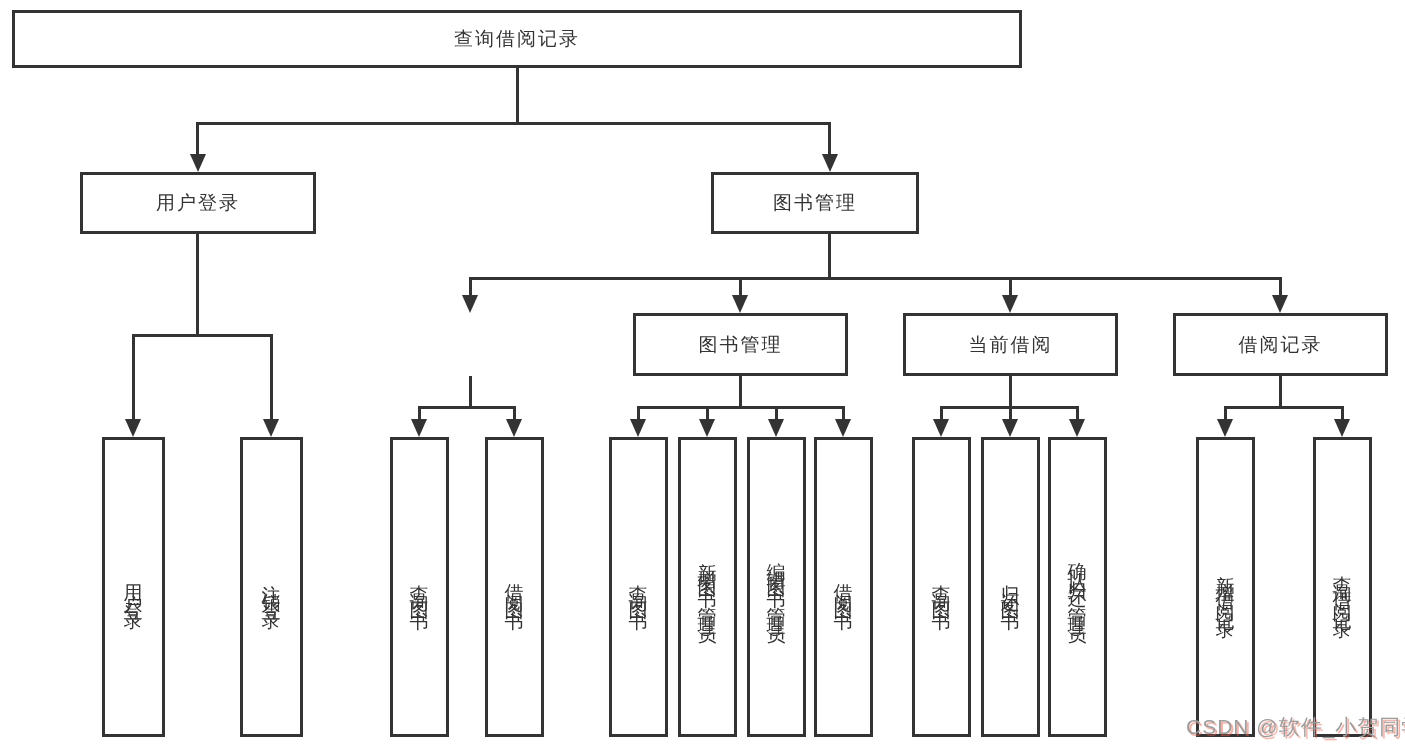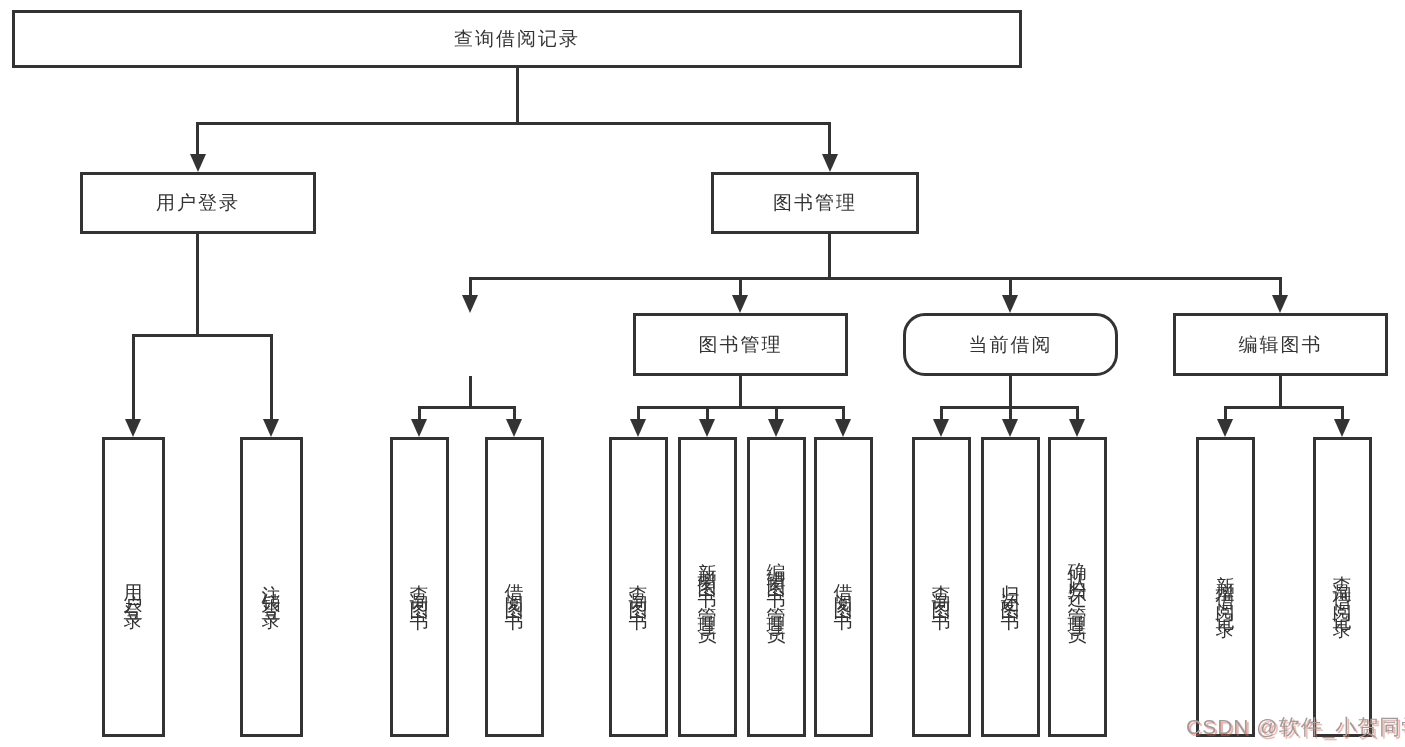--- a/index.html
+++ b/index.html
@@ -95,22 +95,22 @@
   <div class="vline" style="left:469px; top:277px; width:3px; height:20px;"></div>
   <div class="vline" style="left:739px; top:277px; width:3px; height:20px;"></div>
   <div class="vline" style="left:1009px; top:277px; width:3px; height:20px;"></div>
   <div class="vline" style="left:1279px; top:277px; width:3px; height:20px;"></div>
   <div class="arrow-down" style="left:462px; top:295px;"></div>
   <div class="arrow-down" style="left:732px; top:295px;"></div>
   <div class="arrow-down" style="left:1002px; top:295px;"></div>
   <div class="arrow-down" style="left:1272px; top:295px;"></div>
 
   <div class="box h-box" style="left:633px; top:313px; width:215px; height:63px;">图书管理</div>
-  <div class="box h-box" style="left:903px; top:313px; width:215px; height:63px;border-radius:22px;">当前借阅</div>
-  <div class="box h-box" style="left:1173px; top:313px; width:215px; height:63px;">编辑图书</div>
+  <div class="box h-box" style="left:903px; top:313px; width:215px; height:63px;">当前借阅</div>
+  <div class="box h-box" style="left:1173px; top:313px; width:215px; height:63px;">借阅记录</div>
 
   <div class="vline" style="left:469px; top:376px; width:3px; height:33px;"></div>
   <div class="hline" style="left:418px; top:406px; width:98px; height:3px;"></div>
   <div class="vline" style="left:418px; top:406px; width:3px; height:14px;"></div>
   <div class="vline" style="left:513px; top:406px; width:3px; height:14px;"></div>
   <div class="arrow-down" style="left:411px; top:419px;"></div>
   <div class="arrow-down" style="left:506px; top:419px;"></div>
 
   <div class="vline" style="left:739px; top:376px; width:3px; height:33px;"></div>
   <div class="hline" style="left:637px; top:406px; width:208px; height:3px;"></div>

